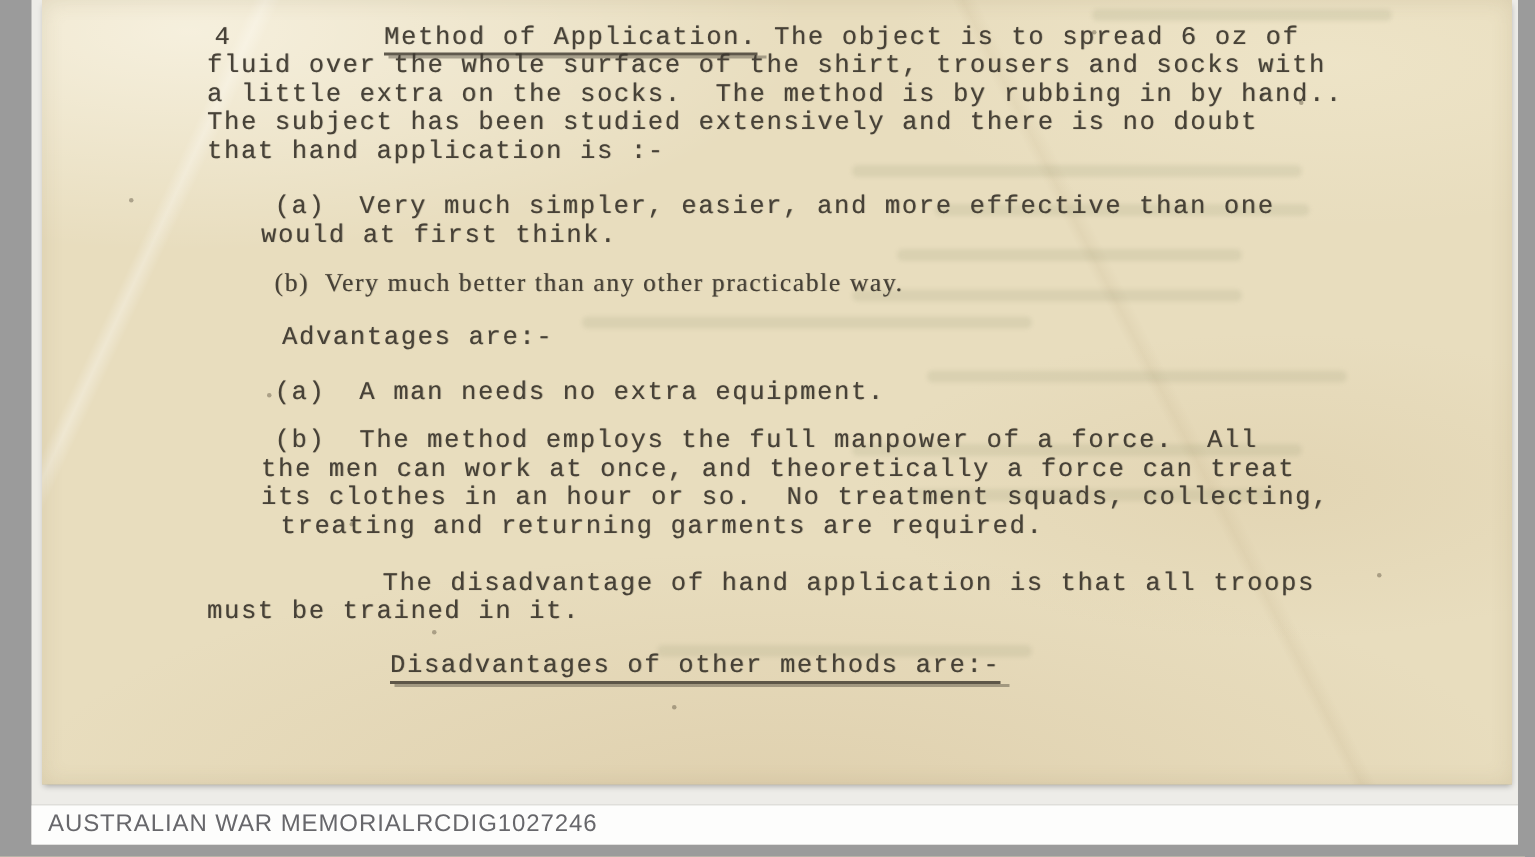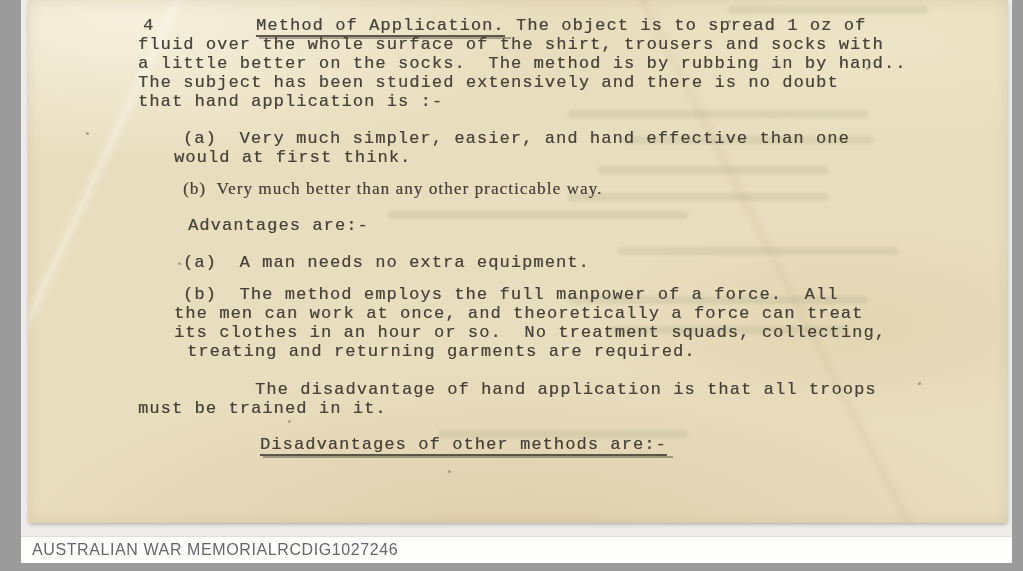--- a/index.html
+++ b/index.html
@@ -91,26 +91,26 @@
           <div class="speck" style="left: 812px; top: 62px;"></div>
           <div class="speck" style="left: 838px; top: 67px;"></div>
           <div class="speck" style="left: 700px; top: 20px;"></div>
           <div class="speck" style="left: 150px; top: 262px;"></div>
           <div class="speck" style="left: 420px; top: 470px;"></div>
           <div class="speck" style="left: 890px; top: 382px;"></div>
           <div class="speck" style="left: 58px; top: 132px;"></div>
           <div class="speck" style="left: 260px; top: 420px;"></div>
         </div>
 
-    <div class="tline" style="left: 115px; top: 16px;"><span>4         </span><span class="u">Method of Application.</span><span> The object is to spread 1 oz of</span></div>
+    <div class="tline" style="left: 115px; top: 16px;"><span>4         </span><span class="u">Method of Application.</span><span> The object is to spread 6 oz of</span></div>
         <div class="tline" style="left: 110px; top: 35px;"><span>fluid over the whole surface of the shirt, trousers and socks with</span></div>
-        <div class="tline" style="left: 110px; top: 54px;"><span>a little better on the socks.  The method is by rubbing in by hand..</span></div>
+        <div class="tline" style="left: 110px; top: 54px;"><span>a little extra on the socks.  The method is by rubbing in by hand..</span></div>
         <div class="tline" style="left: 110px; top: 73px;"><span>The subject has been studied extensively and there is no doubt</span></div>
         <div class="tline" style="left: 110px; top: 92px;"><span>that hand application is :-</span></div>
-        <div class="tline" style="left: 155px; top: 129px;"><span>(a)  Very much simpler, easier, and hand effective than one</span></div>
+        <div class="tline" style="left: 155px; top: 129px;"><span>(a)  Very much simpler, easier, and more effective than one</span></div>
         <div class="tline" style="left: 146px; top: 148px;"><span>would at first think.</span></div>
         <div class="tline" style="left: 155px; top: 179px; font-family: Liberation Serif, serif;"><span>(b)  Very much better than any other practicable way.</span></div>
         <div class="tline" style="left: 160px; top: 216px;"><span>Advantages are:-</span></div>
         <div class="tline" style="left: 155px; top: 253px;"><span>(a)  A man needs no extra equipment.</span></div>
         <div class="tline" style="left: 155px; top: 285px;"><span>(b)  The method employs the full manpower of a force.  All</span></div>
         <div class="tline" style="left: 146px; top: 304px;"><span>the men can work at once, and theoretically a force can treat</span></div>
         <div class="tline" style="left: 146px; top: 323px;"><span>its clothes in an hour or so.  No treatment squads, collecting,</span></div>
         <div class="tline" style="left: 146px; top: 342px; margin-left: 13px;"><span>treating and returning garments are required.</span></div>
         <div class="tline" style="left: 227px; top: 380px;"><span>The disadvantage of hand application is that all troops</span></div>
         <div class="tline" style="left: 110px; top: 399px;"><span>must be trained in it.</span></div>

